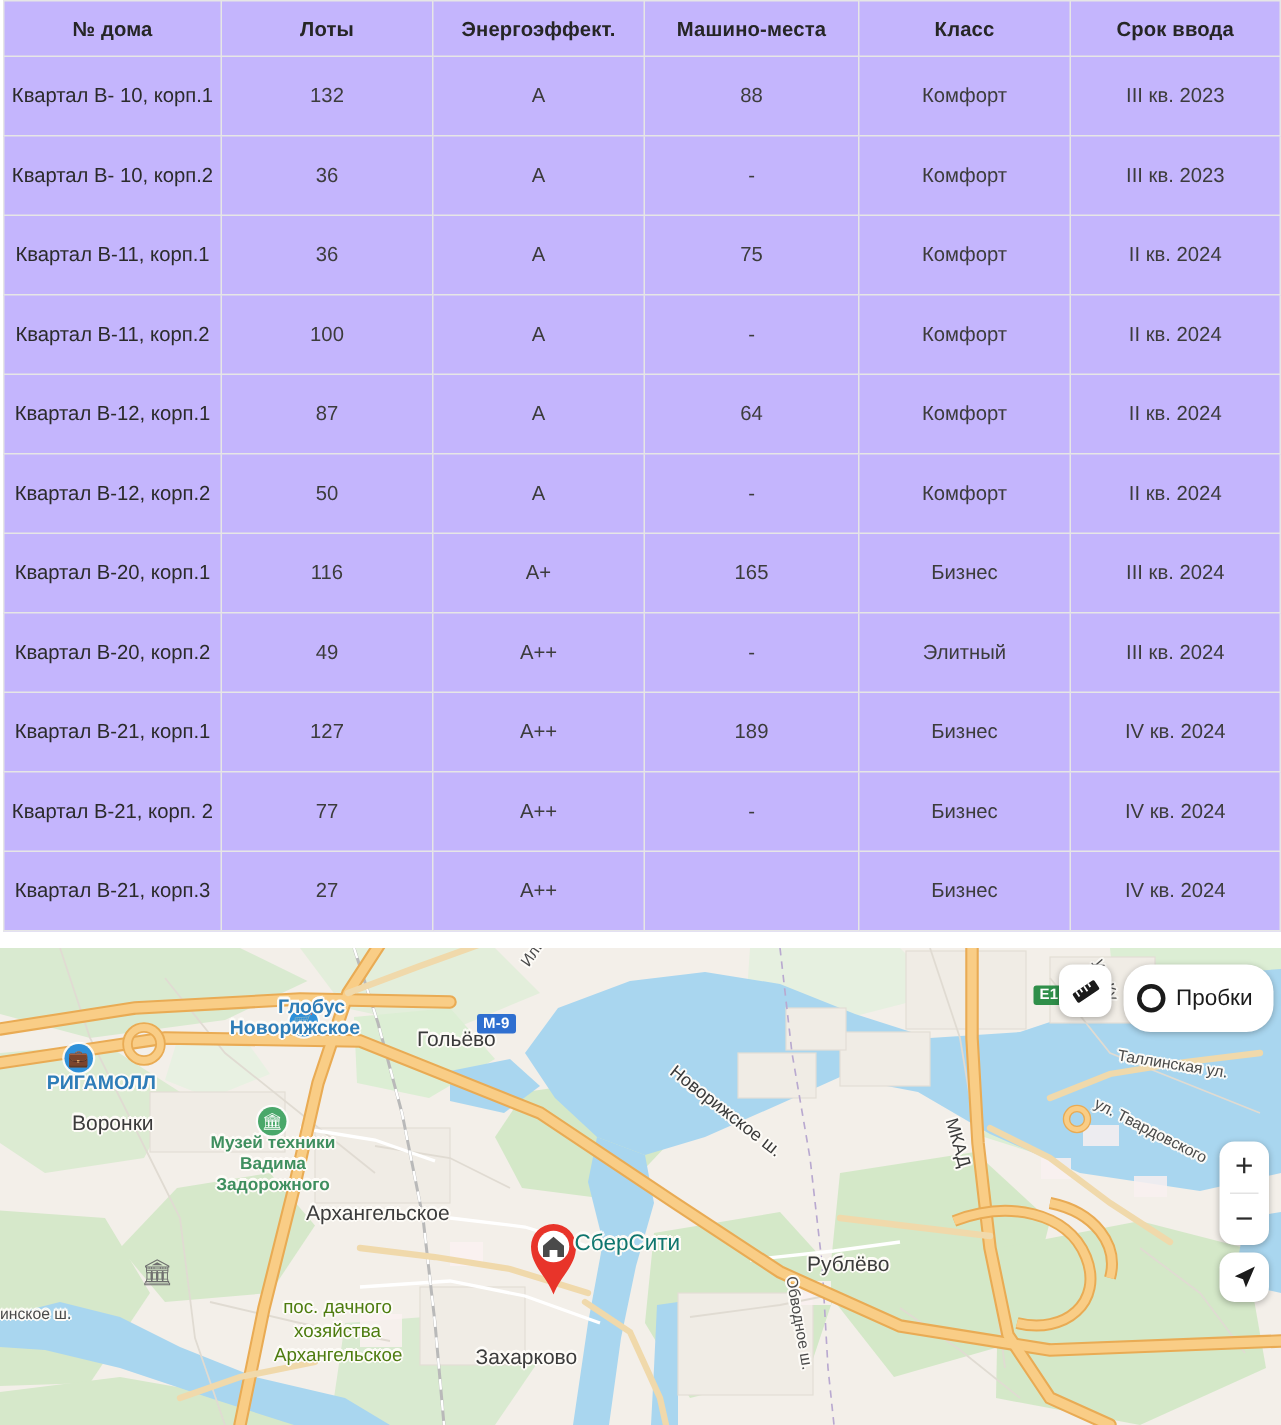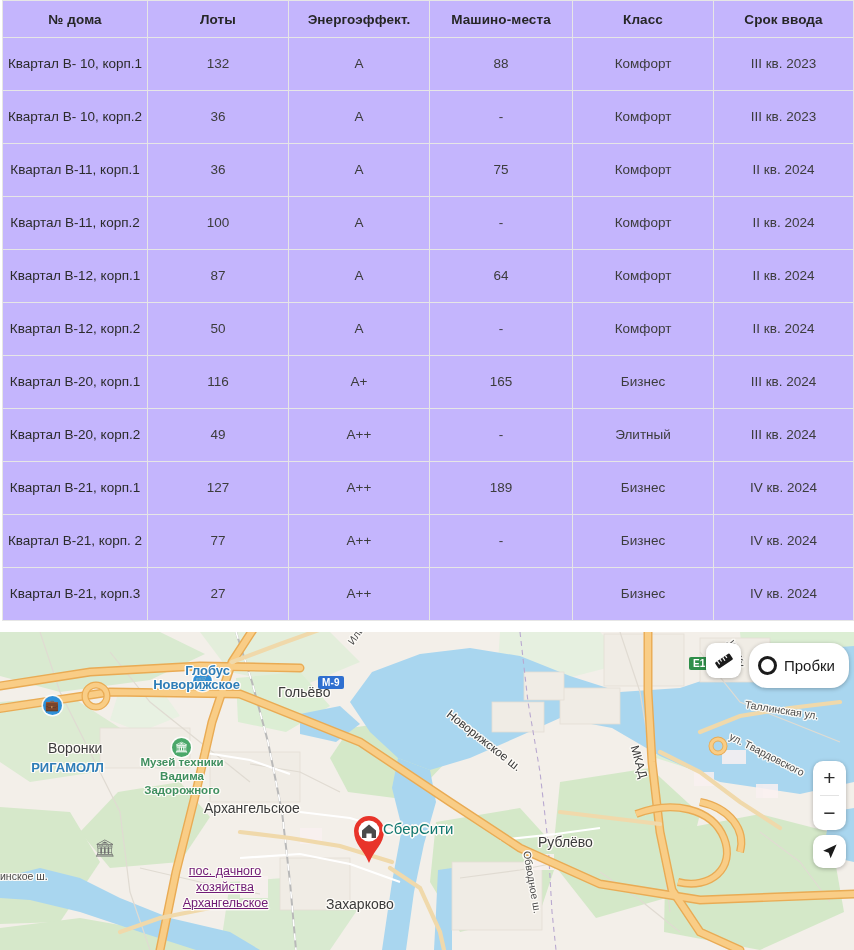--- a/index.html
+++ b/index.html
@@ -68,21 +68,21 @@
     position:absolute;
     white-space:nowrap;
     color:#3d3d3d;
     text-shadow:
       -1.4px 0 #fdfbf7, 1.4px 0 #fdfbf7, 0 -1.4px #fdfbf7, 0 1.4px #fdfbf7,
       -1px -1px #fdfbf7, 1px -1px #fdfbf7, -1px 1px #fdfbf7, 1px 1px #fdfbf7;
     pointer-events:none;
     line-height:1.15;
   }
   .lbl.town{font-size:14px;color:#3b3b3b;margin-left:46px;}
-  .lbl.town2{font-size:12.5px;color:#701a75;text-align:center;text-decoration:underline;}
+  .lbl.town2{font-size:12.5px;color:#4d7c0f;text-align:center;}
   .lbl.poi{font-size:13px;color:#2e7db8;font-weight:bold;text-align:right;}
   .lbl.poi-green{font-size:11.5px;color:#3f8f5f;font-weight:bold;text-align:center;}
   .lbl.street{font-size:10.5px;color:#4a4a4a;}
   .lbl.hwy{font-size:12px;color:#3a3a3a;font-weight:normal;}
 
   .poi-dot{
     position:absolute;width:19px;height:19px;border-radius:50%;
     display:flex;align-items:center;justify-content:center;
     color:#fff;font-size:11px;
     box-shadow:0 0 0 1.5px rgba(255,255,255,.85);
@@ -387,33 +387,33 @@
         <circle cx="96" cy="64" r="11" fill="none" stroke="#f9cd86" stroke-width="4.6"></circle>
         <circle cx="718" cy="114" r="7" fill="none" stroke="#e9ab54" stroke-width="5"></circle>
         <circle cx="718" cy="114" r="7" fill="none" stroke="#f9cd86" stroke-width="3.2"></circle>
       </g>
     </svg>
   </div>
 
   <div class="lbl town" style="left:232px;top:52px;">Гольёво</div>
   <div class="lbl town" style="left:2px;top:108px;">Воронки</div>
   <div class="lbl town" style="left:158px;top:168px;">Архангельское</div>
-  <div class="lbl town" style="left:280px;top:264px;">Захарково</div>
+  <div class="lbl town" style="left:271px;top:264px;">Захарково</div>
   <div class="lbl town" style="left:492px;top:202px;">Рублёво</div>
 
   <div class="lbl town2" style="left:160px;top:232px;width:130px;">пос. дачного</div>
   <div class="lbl town2" style="left:160px;top:248px;width:130px;">хозяйства</div>
   <div class="lbl town2" style="left:153px;top:264px;width:145px;">Архангельское</div>
 
   <div class="poi-dot blue" style="left:193px;top:40px;">🛒</div>
   <div class="lbl poi" style="left:120px;top:32px;width:110px;">Глобус</div>
   <div class="lbl poi" style="left:110px;top:46px;width:130px;">Новорижское</div>
 
   <div class="poi-dot blue" style="left:43px;top:64px;">💼</div>
-  <div class="lbl poi" style="left:6px;top:83px;width:98px;margin-top:46px;">РИГАМОЛЛ</div>
+  <div class="lbl poi" style="left:6px;top:83px;width:98px;">РИГАМОЛЛ</div>
 
   <div class="poi-dot green" style="left:172px;top:106px;">🏛</div>
   <div class="lbl poi-green" style="left:120px;top:124px;width:124px;">Музей техники</div>
   <div class="lbl poi-green" style="left:120px;top:138px;width:124px;">Вадима</div>
   <div class="lbl poi-green" style="left:120px;top:152px;width:124px;">Задорожного</div>
 
   <div style="position:absolute;left:94px;top:206px;font-size:17px;color:#6f6f6f;">🏛</div>
 
   <div class="lbl street" style="left:345px;top:8px;transform:rotate(-56deg);transform-origin:left top;">Ильи</div>
   <div class="lbl hwy" style="left:452px;top:76px;transform:rotate(38deg);transform-origin:left top;">Новорижское ш.</div>

